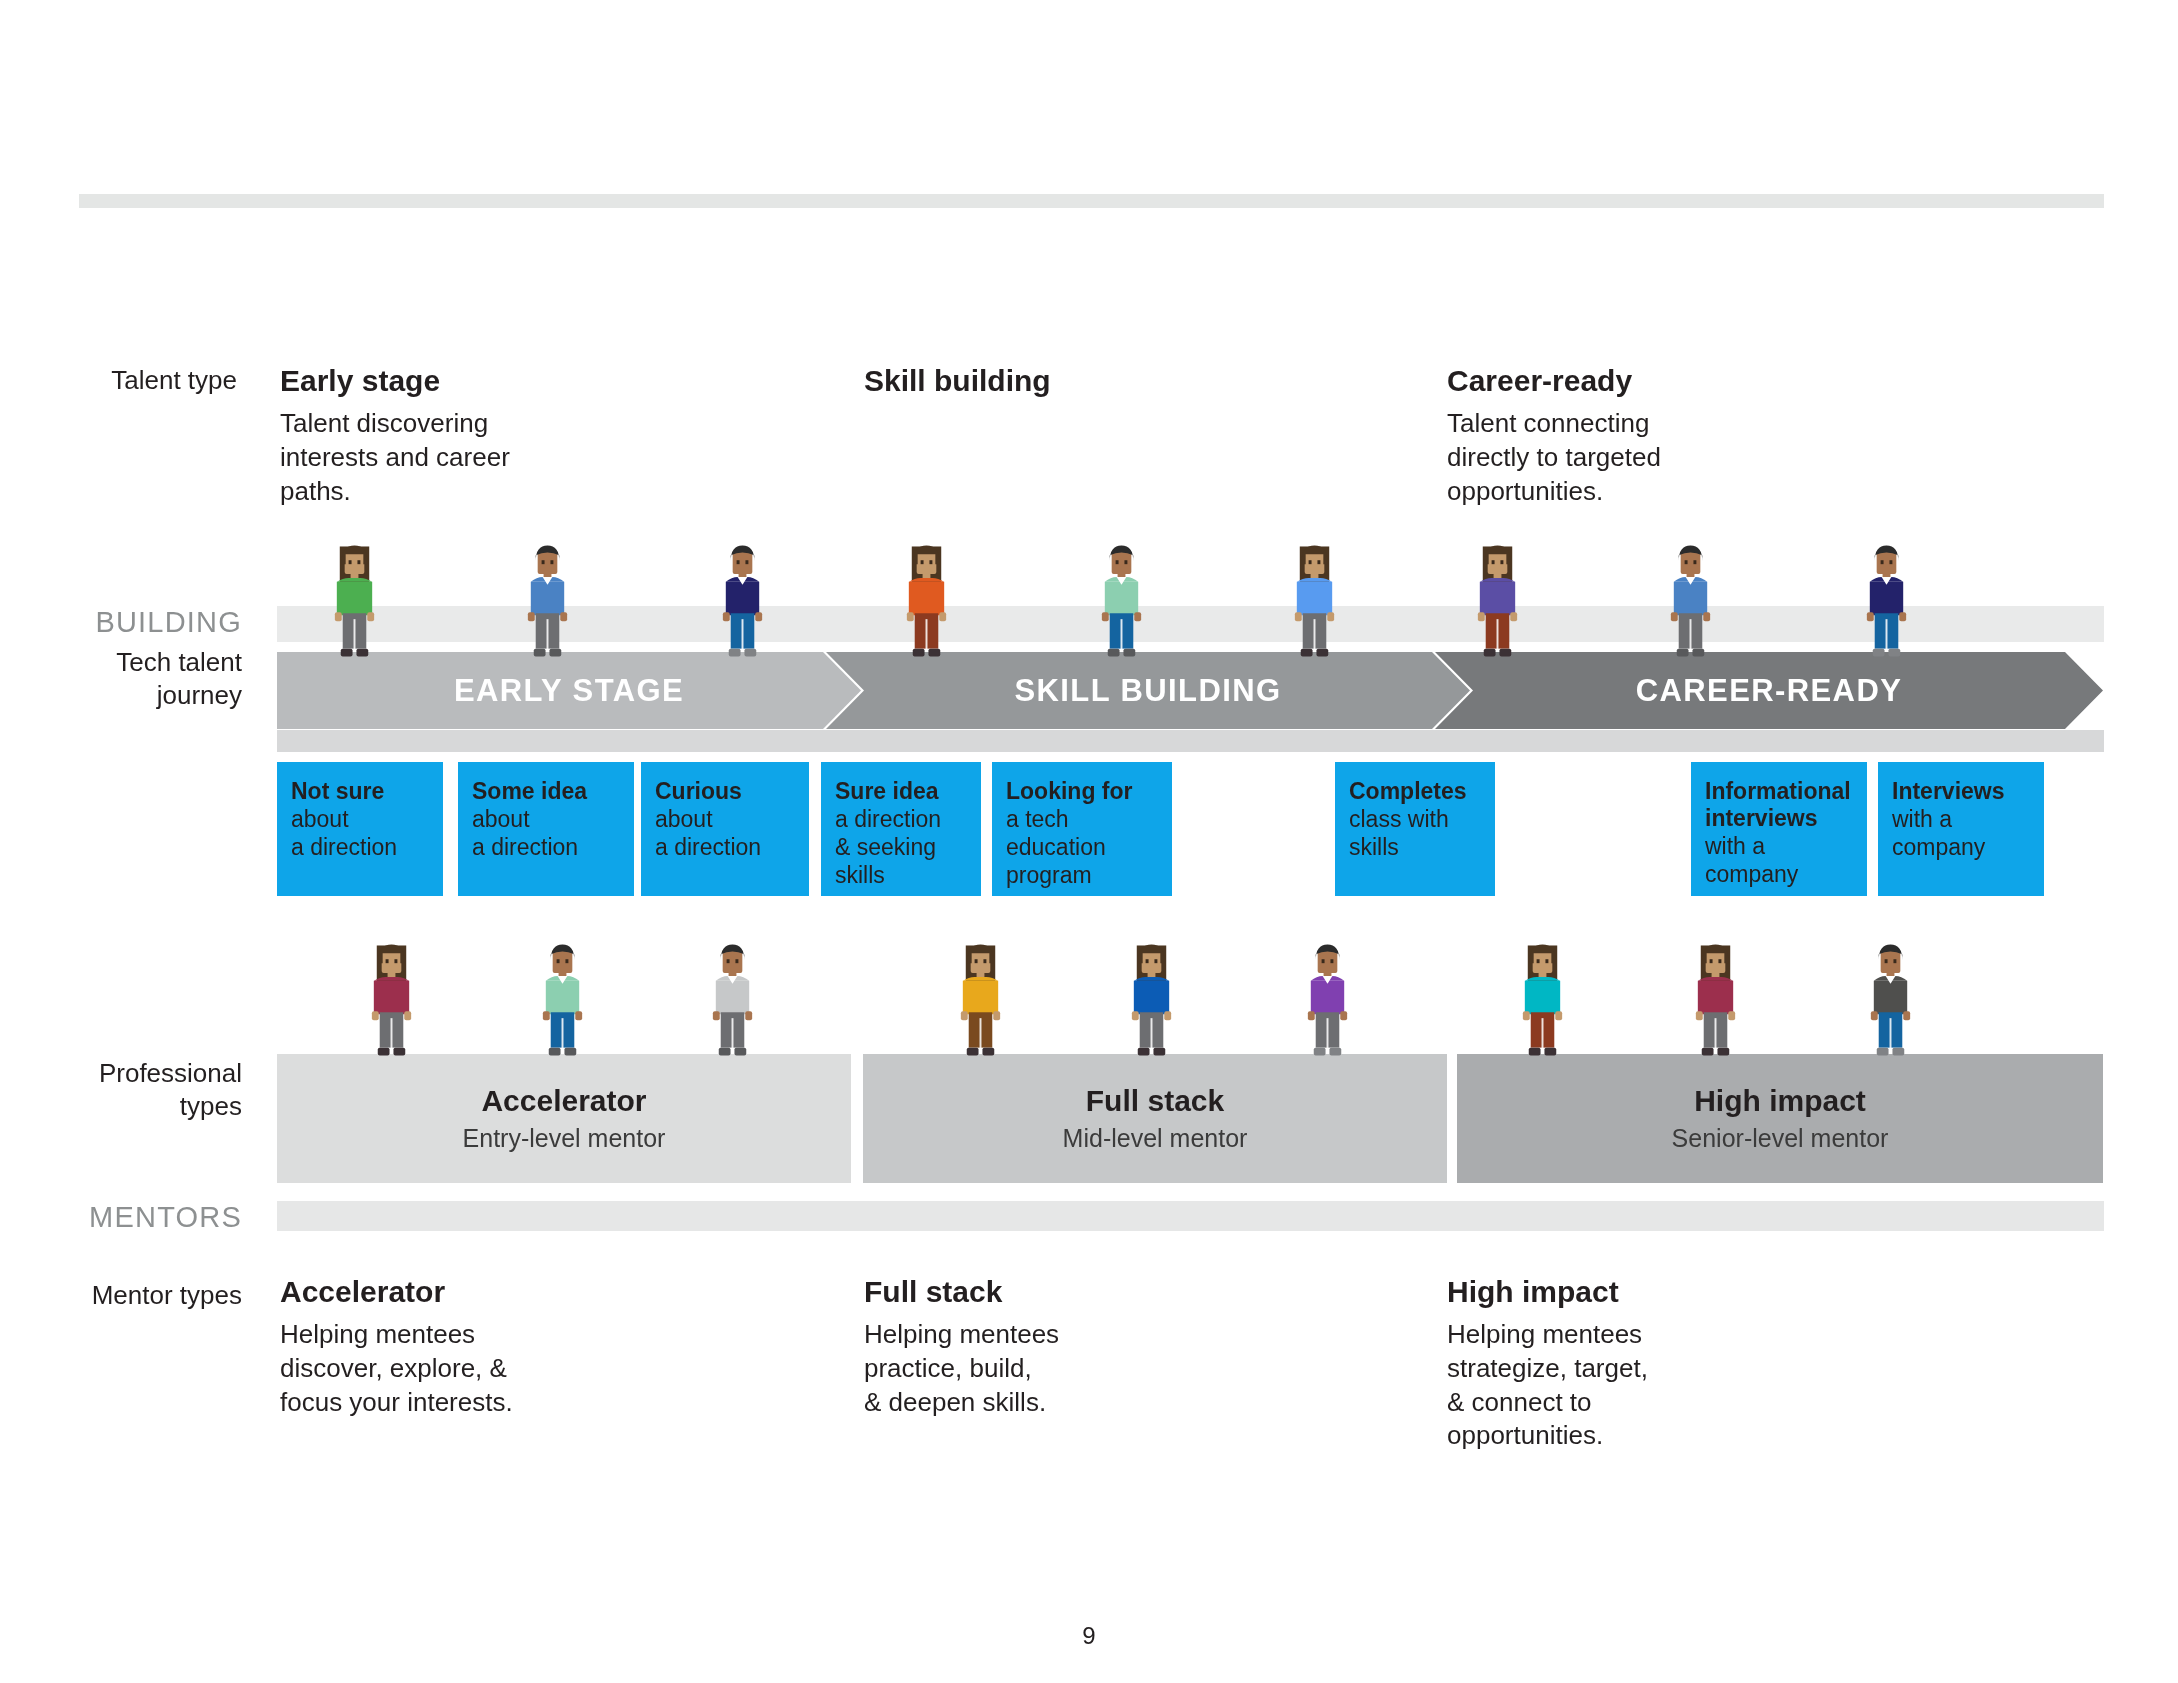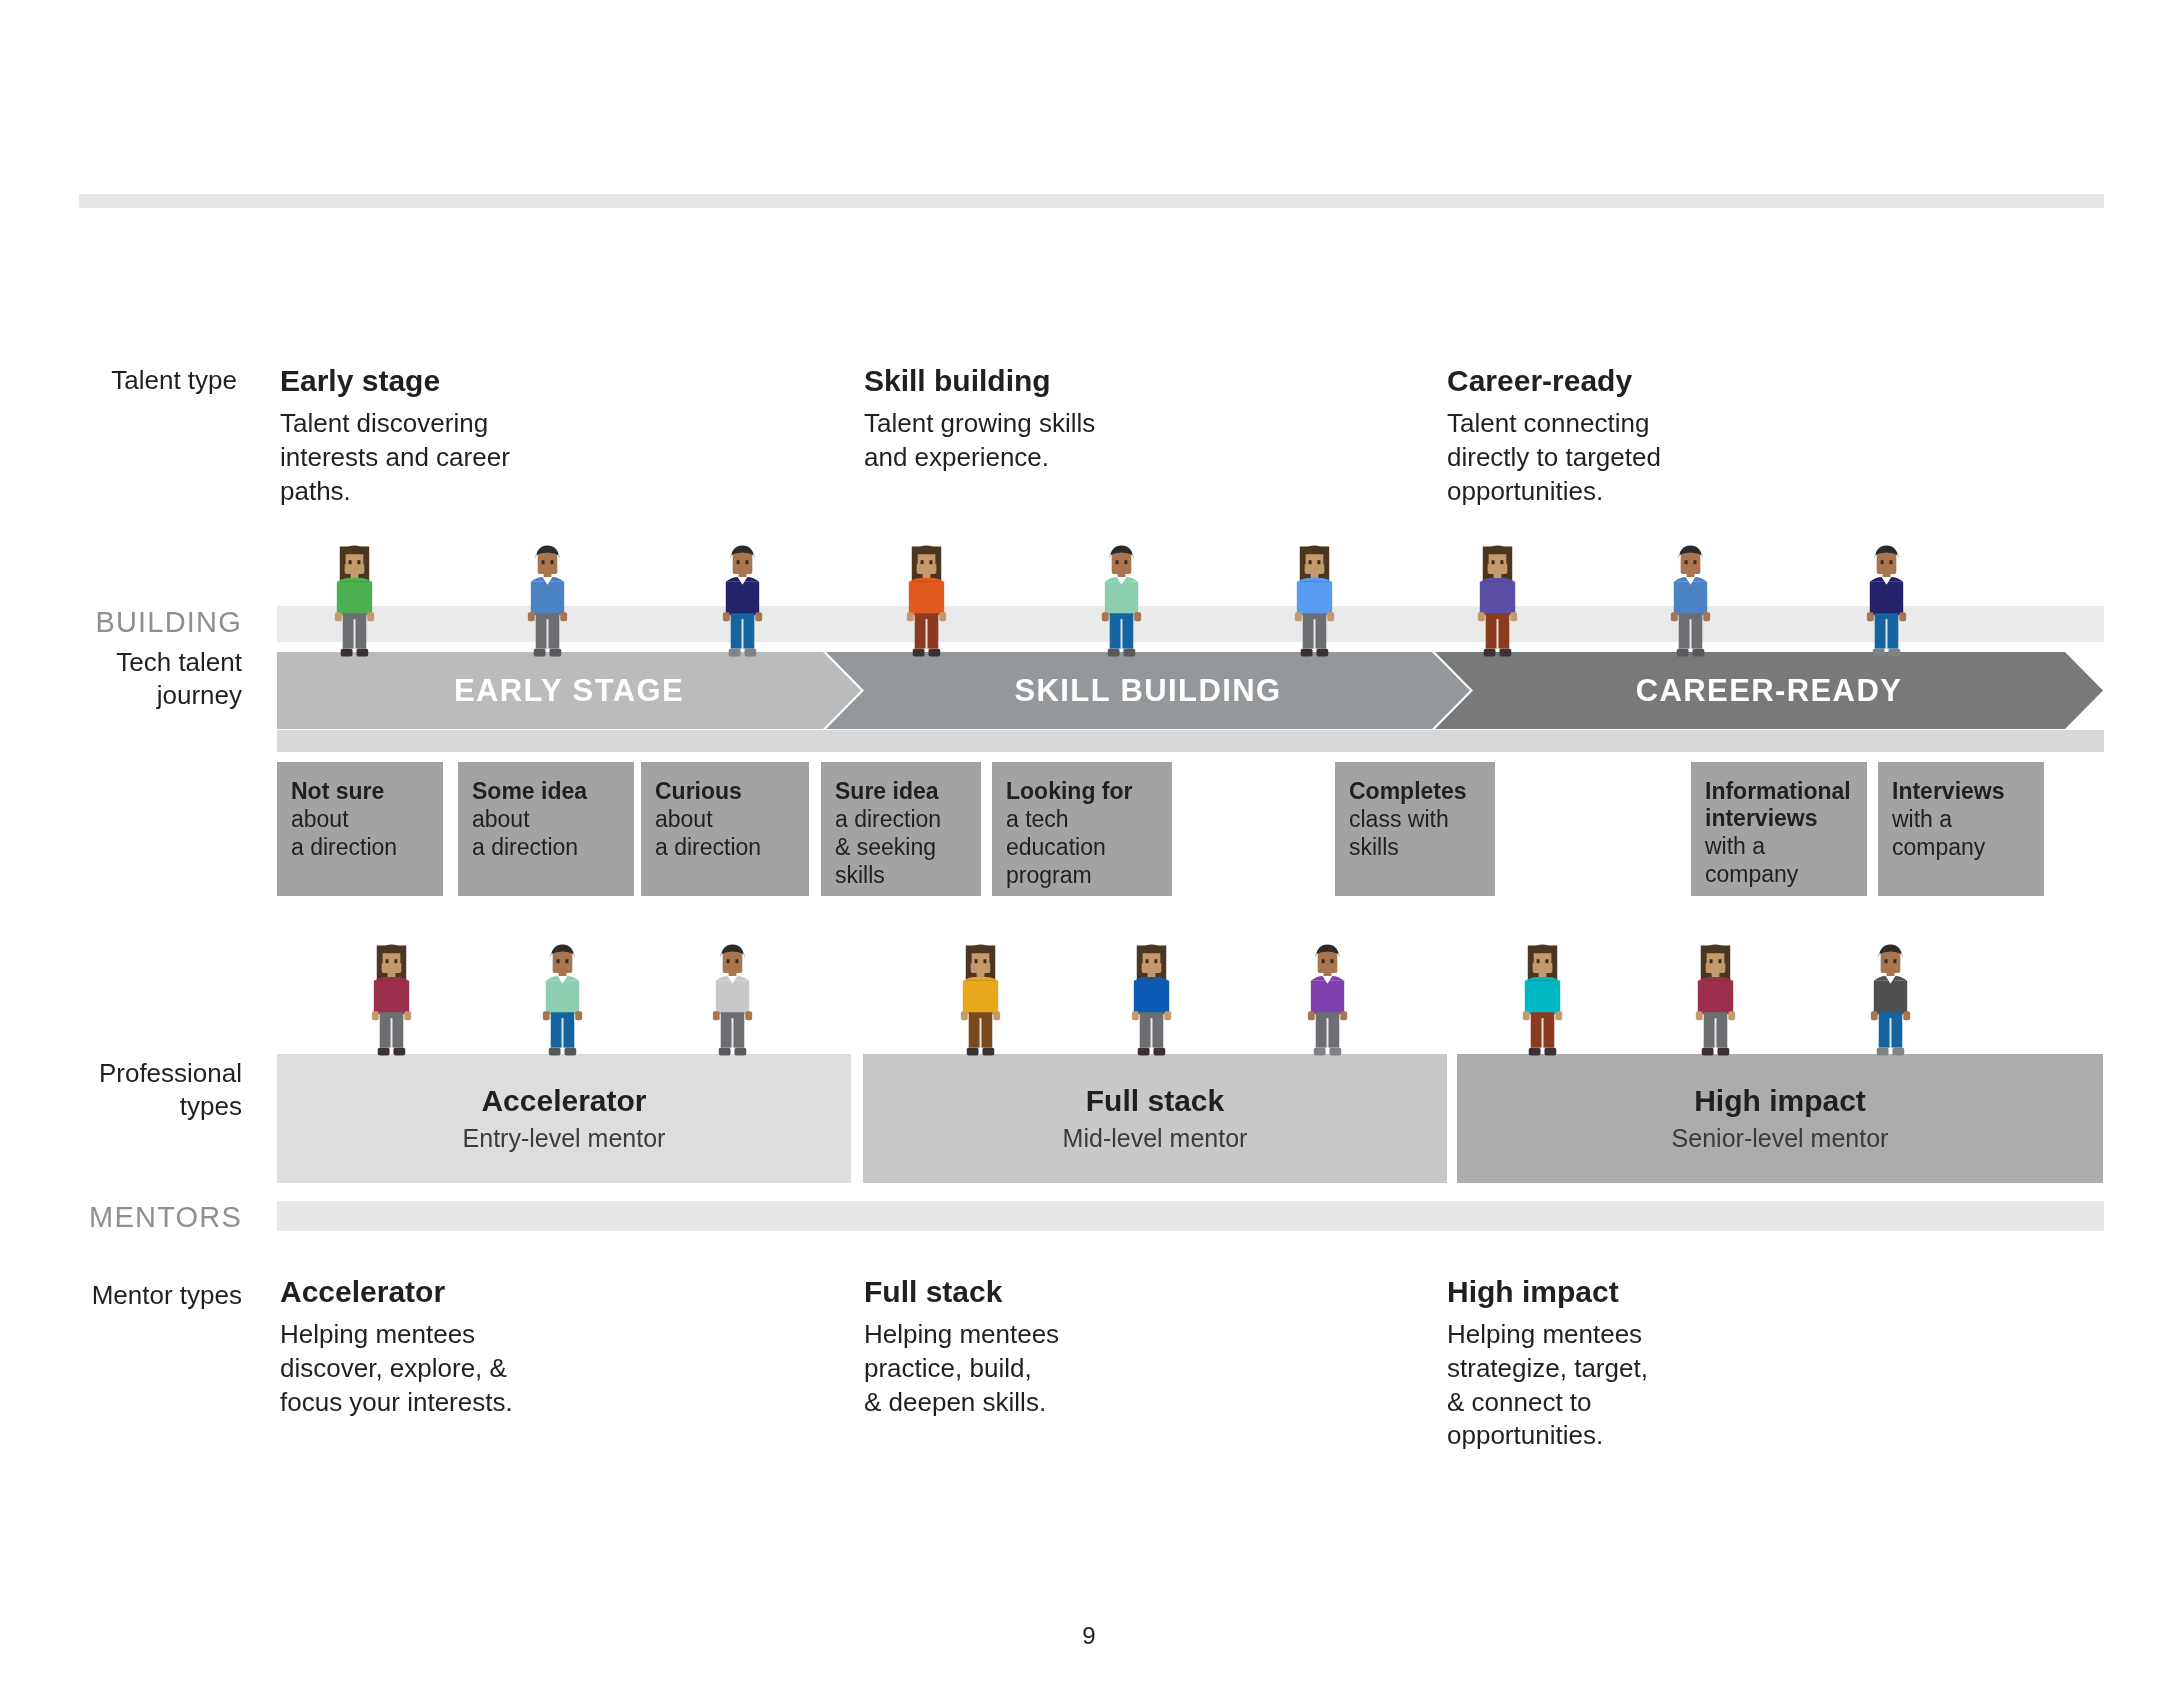--- a/index.html
+++ b/index.html
@@ -140,21 +140,21 @@
     position: absolute;
     left: 277px;
     top: 762px;
     width: 1827px;
     height: 134px;
   }
   .card {
     position: absolute;
     top: 0;
     height: 134px;
-    background: #a3a3a3;
+    background: #0ea5e9;
     box-sizing: border-box;
     padding: 16px 12px 0 14px;
   }
   .card-head {
     font-size: 23px;
     font-weight: 700;
     color: #231f20;
     line-height: 1.18;
     white-space: pre-line;
   }
@@ -245,22 +245,20 @@
   <div class="row-label" style="left:59px; top:364px; width:178px;">Talent type</div>
 
   <div class="type-col" style="left:280px; top:364px;">
     <div class="type-title">Early stage</div>
     <div class="type-desc">Talent discovering
 interests and career
 paths.</div>
   </div>
   <div class="type-col" style="left:864px; top:364px;">
     <div class="type-title">Skill building</div>
-    <div class="type-desc">Talent growing skills
-and experience.</div>
   </div>
   <div class="type-col" style="left:1447px; top:364px;">
     <div class="type-title">Career-ready</div>
     <div class="type-desc">Talent connecting
 directly to targeted
 opportunities.</div>
   </div>
 
   <div class="band-label" style="left:59px; top:606px; width:183px;">BUILDING</div>
   <div class="mentees-band"></div>

